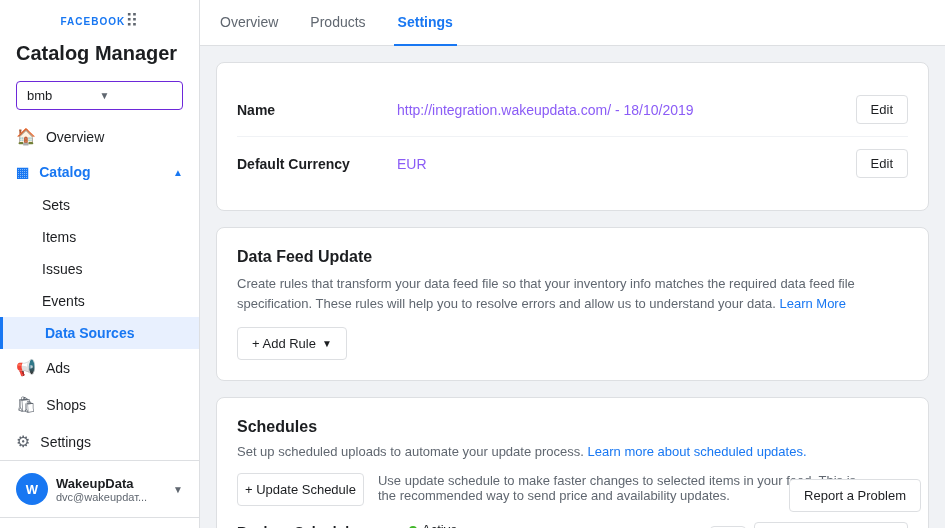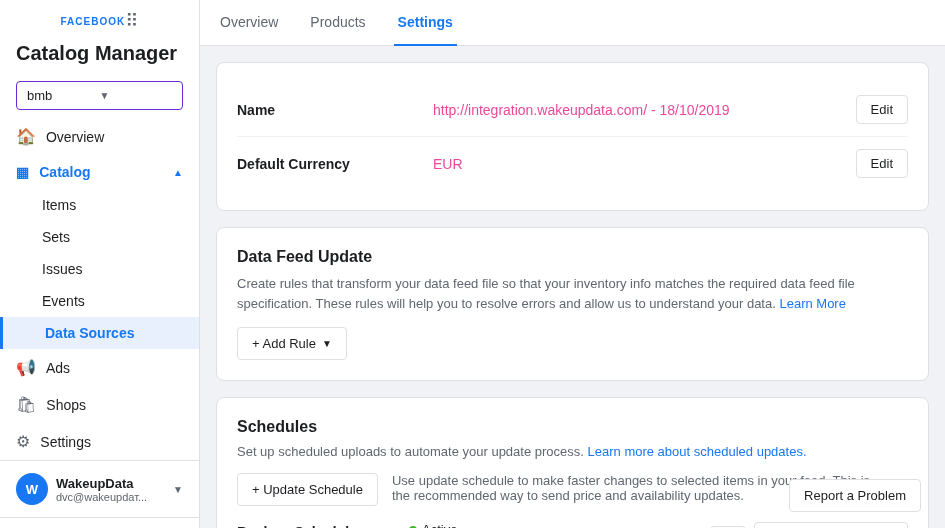--- a/index.html
+++ b/index.html
@@ -146,25 +146,24 @@
       border: 1px solid #dddfe2;
       margin-top: 16px;
       padding: 20px;
     }
 
     .field-row {
       display: flex;
       align-items: center;
       padding: 12px 0;
       border-bottom: 1px solid #f0f2f5;
-      gap: 36px;
     }
     .field-row:last-child { border-bottom: none; }
     .field-label { font-weight: 700; width: 160px; min-width: 160px; }
-    .field-value { flex: 1; color: #ec4899; }
+    .field-value { flex: 1; color: #8b5cf6; }
     .edit-btn {
       border: 1px solid #dddfe2;
       background: #fff;
       border-radius: 4px;
       padding: 6px 14px;
       cursor: pointer;
       font-size: 13px;
       color: #1c1e21;
     }
 
@@ -189,21 +188,21 @@
 
     .schedule-desc { font-size: 13px; color: #606770; margin-bottom: 14px; }
 
     .update-schedule-btn {
       display: inline-flex;
       align-items: center;
       gap: 6px;
       border: 1px solid #dddfe2;
       background: #fff;
       border-radius: 4px;
-      padding: 8px 14px;
+      padding: 8px 7px;
       cursor: pointer;
       font-size: 13px;
       color: #1c1e21;
       vertical-align: top;
     }
 
     .schedule-info-box {
       display: inline-block;
       margin-left: 12px;
       vertical-align: top;
@@ -285,24 +284,24 @@
     <span>Overview</span>
   </div>
 
   <div class="nav-section-header">
     <span class="nav-icon" style="color:#1877f2;">▦</span>
     <span>Catalog</span>
     <span class="chevron-up">▲</span>
   </div>
 
   <div class="nav-sub-item">
+    <span>Sets</span>
+  </div>
+  <div class="nav-sub-item">
     <span>Items</span>
-  </div>
-  <div class="nav-sub-item">
-    <span>Sets</span>
   </div>
   <div class="nav-sub-item">
     <span>Issues</span>
   </div>
   <div class="nav-sub-item">
     <span>Events</span>
   </div>
   <div class="nav-sub-item active">
     <span>Data Sources</span>
   </div>

